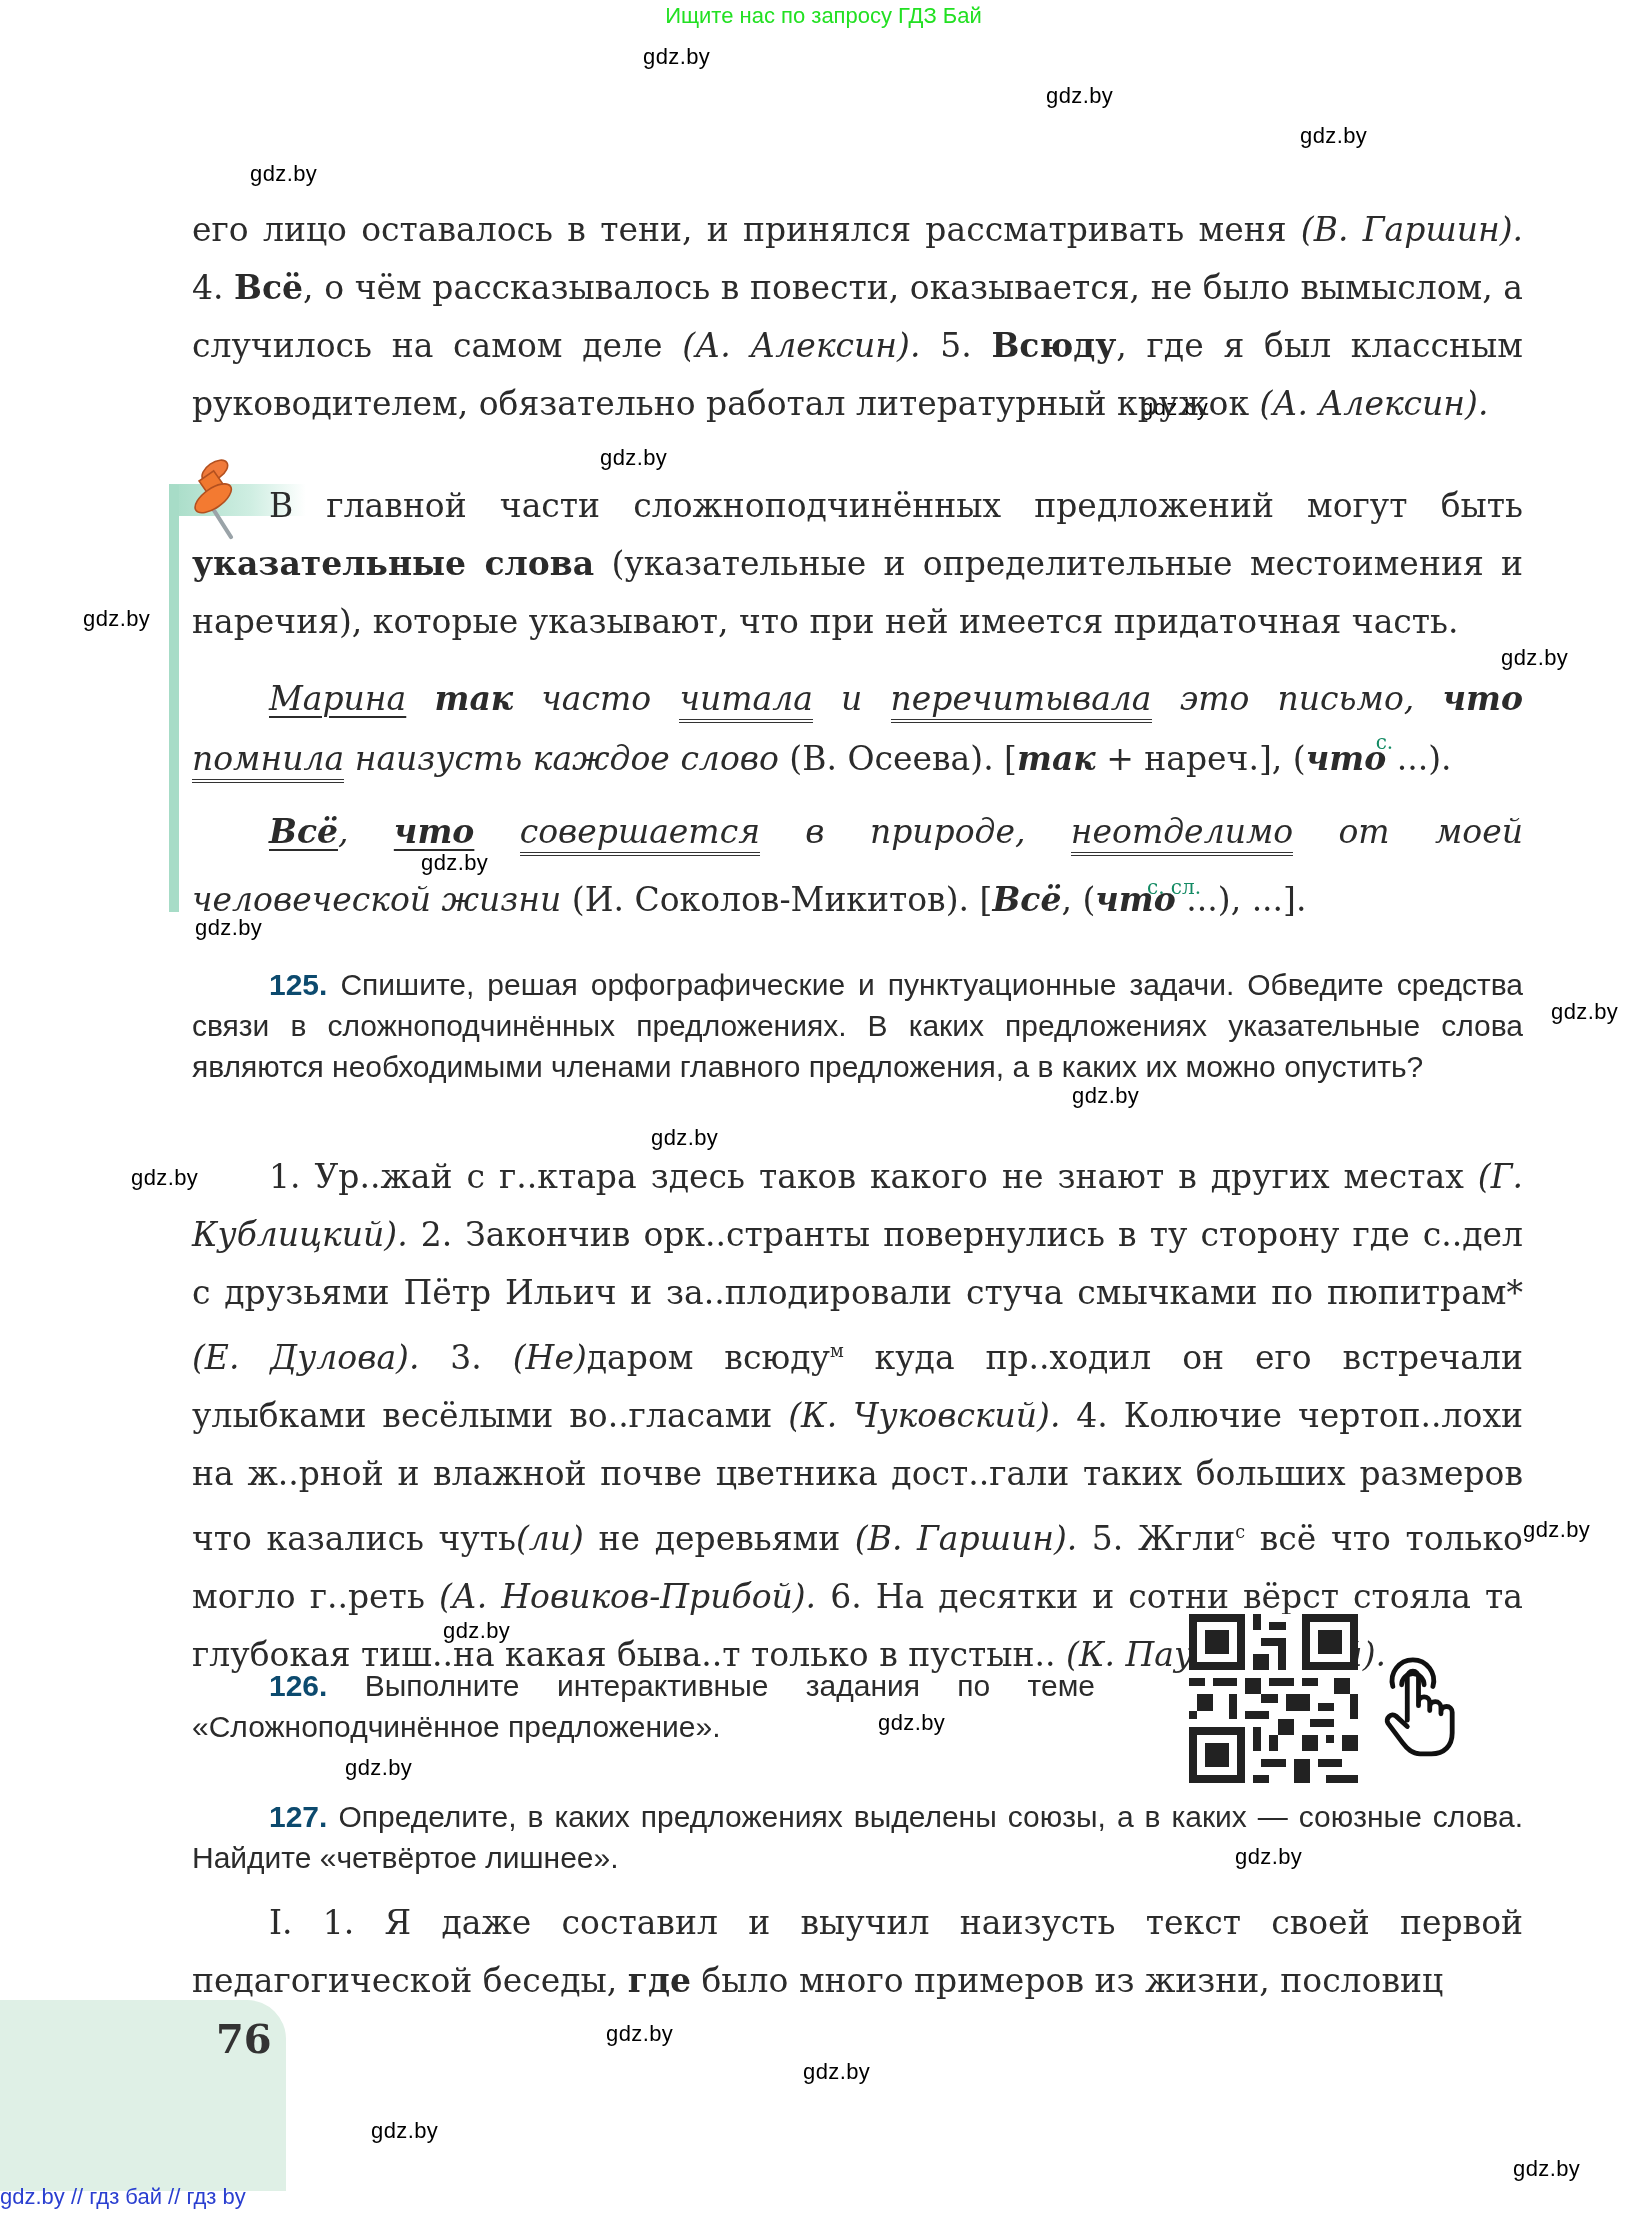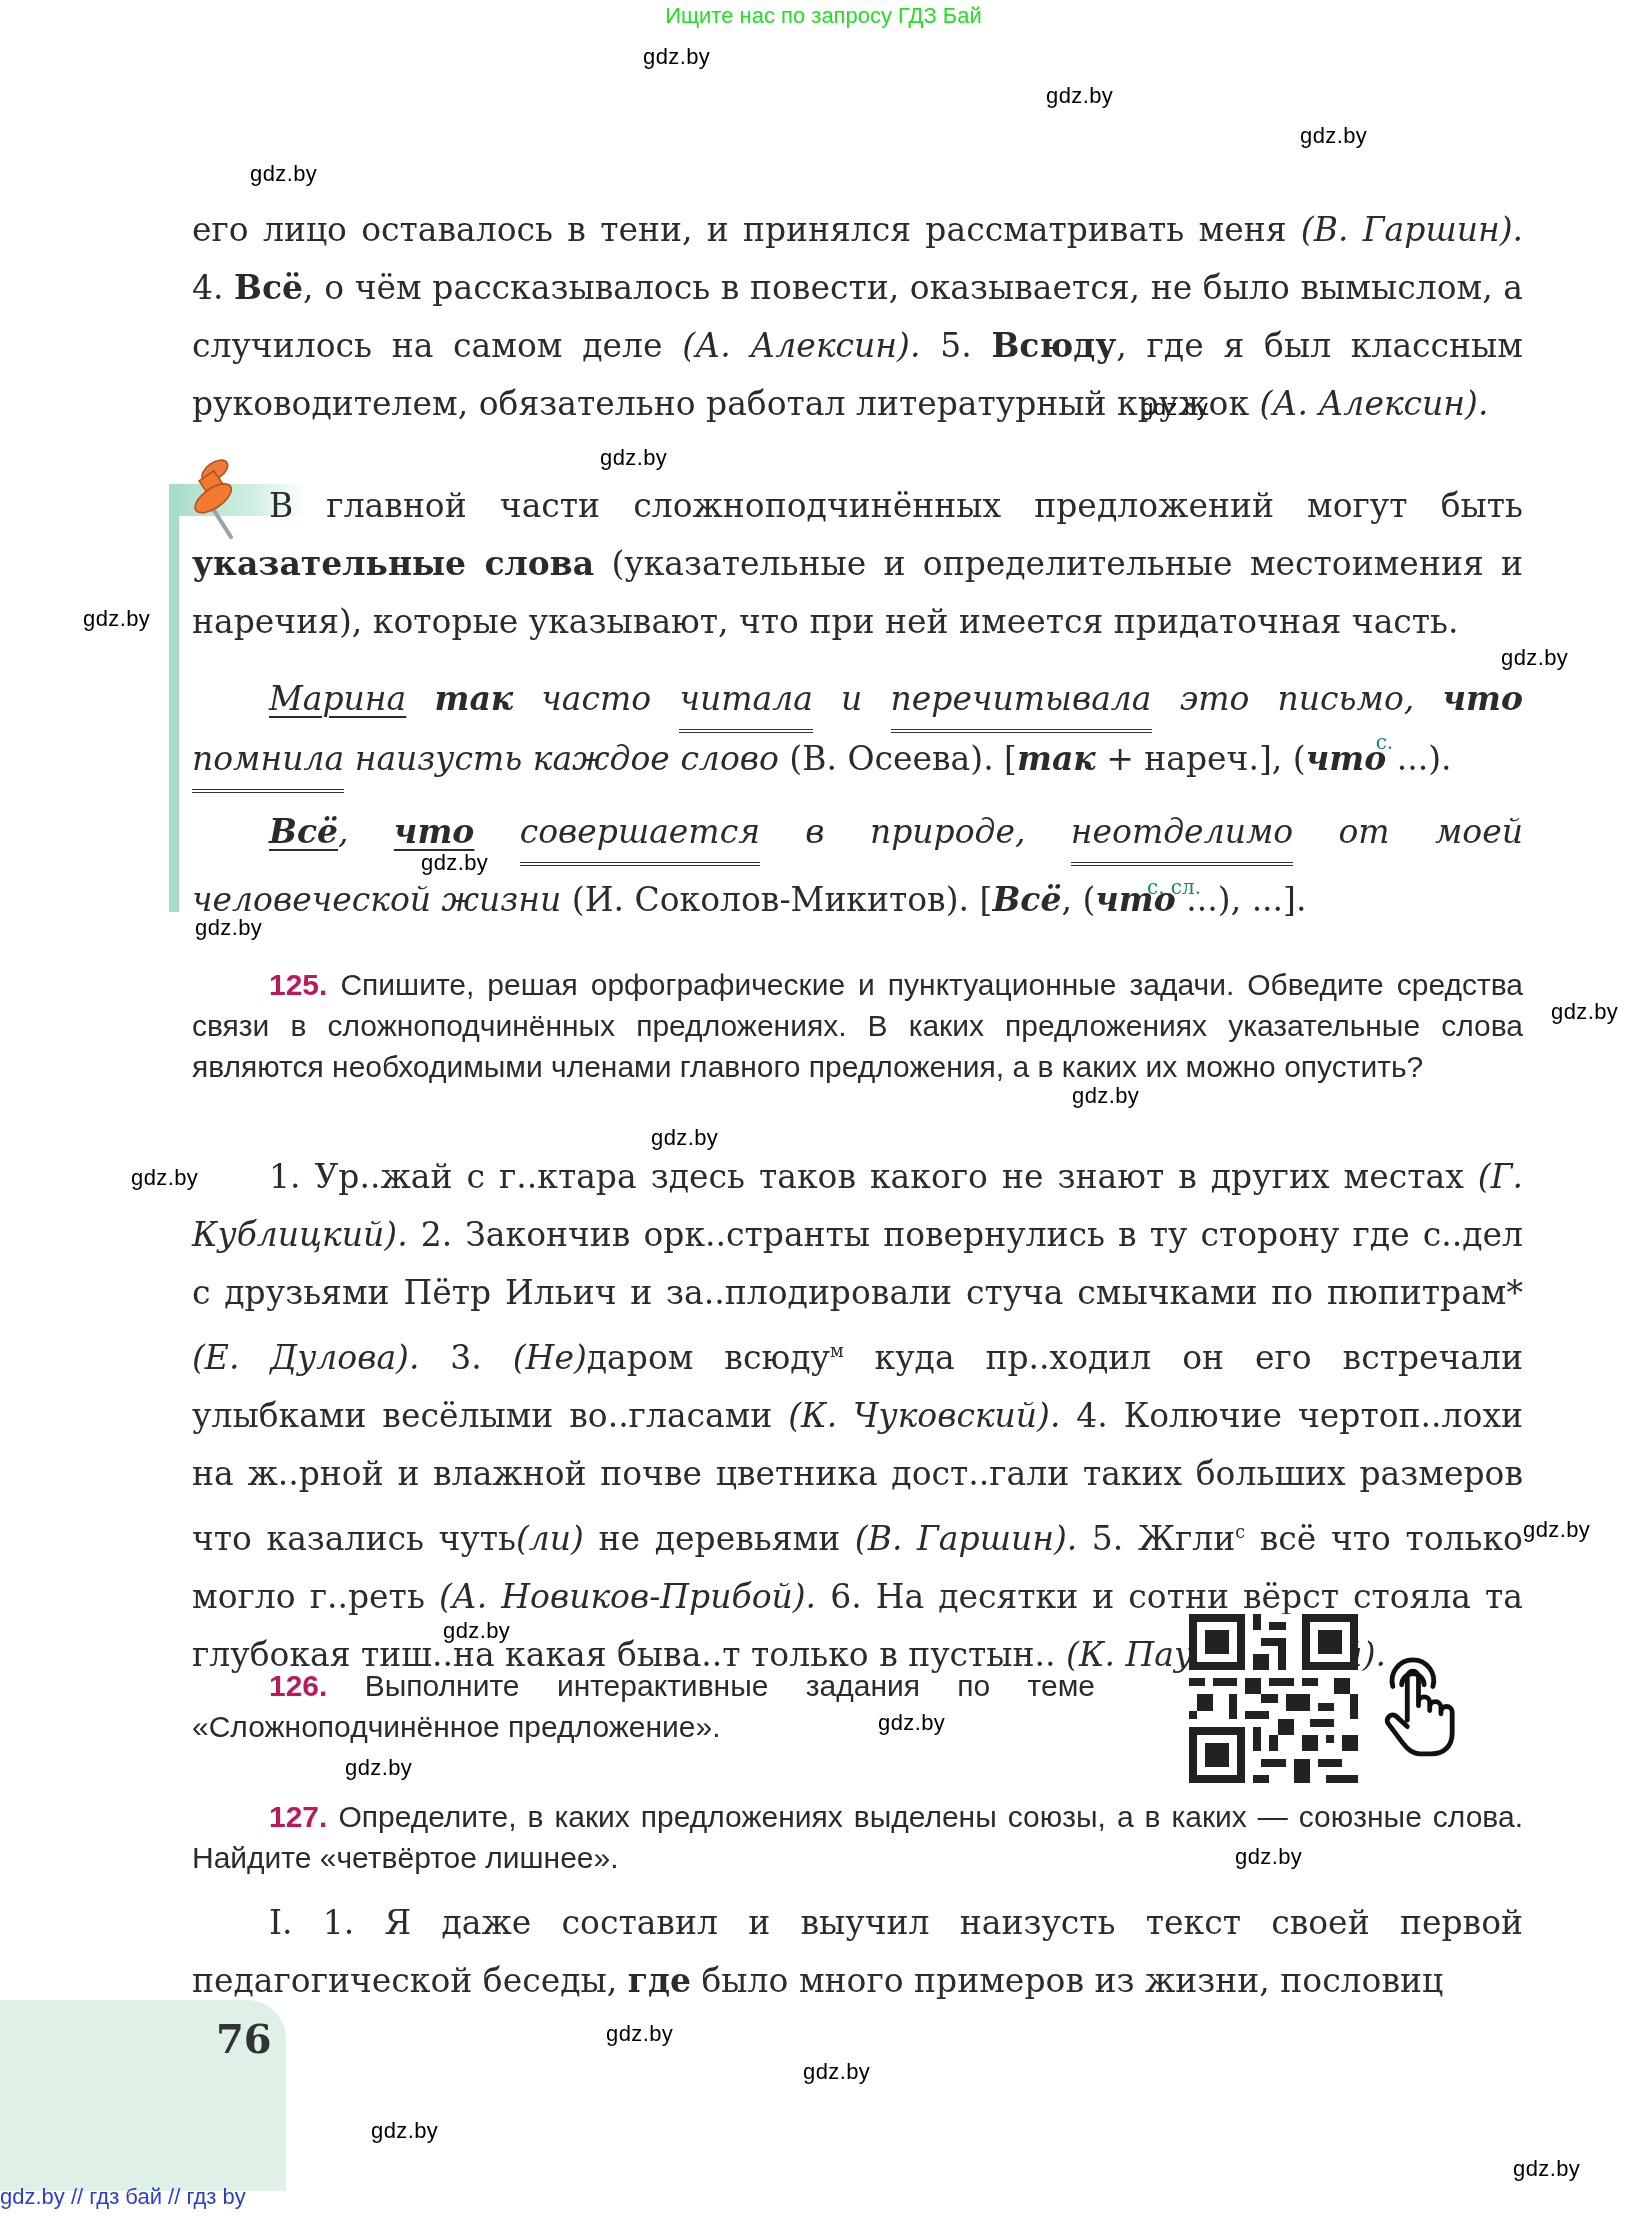--- a/index.html
+++ b/index.html
@@ -7,28 +7,28 @@
   .serif { font-family: "DejaVu Serif", "Liberation Serif", serif; color:#2b2b2b; }
   .sans { font-family: "Liberation Sans", "DejaVu Sans", sans-serif; color:#2b2b2b; }
   .wm { position:absolute; font-family:"Liberation Sans","DejaVu Sans",sans-serif; font-size:22px; color:#000; letter-spacing:0.4px; }
   .top-banner { position:absolute; left:0; right:0; top:3.2px; text-align:center; font-family:"Liberation Sans",sans-serif; font-size:22px; color:#22e022; }
   .bottom-banner { position:absolute; left:0; right:0; top:2184px; text-align:left; font-family:"Liberation Sans",sans-serif; font-size:22px; color:#2a3fd0; }
   .para { position:absolute; left:192px; width:1331px; font-size:33px; line-height:58px; text-align:justify; text-align-last:left; }
   .para .bd { font-weight:bold; }
   .para .it { font-style:italic; }
   .ind { text-indent:77px; }
   .ul1 { text-decoration:underline; text-decoration-thickness:1.6px; text-underline-offset:6.4px; }
-  .ul2 { border-bottom:4px double #333; padding-bottom:11px; }
+  .ul2 { border-bottom:4px double #333; padding-bottom:1px; }
   .sup-green { position:relative; }
   .sup-green .tag { position:absolute; left:50%; transform:translateX(-50%); top:-27px; font-size:20px; color:#138a63; font-style:normal; font-weight:normal; white-space:nowrap; }
   .rule-box { position:absolute; left:169px; top:485px; width:9.7px; height:427px; border-left:8px solid #a7dcc7; border-right:2.4px solid #a7dcc7; box-sizing:border-box; }
   .rule-top { position:absolute; left:169px; top:484px; width:137px; height:32px; background:linear-gradient(90deg,#a7dcc7 0%, #cfeee2 60%, rgba(255,255,255,0) 100%); }
   .pin { position:absolute; left:184px; top:453px; width:73px; height:89px; }
   .task { position:absolute; left:192px; width:1331px; font-size:30px; line-height:41px; text-align:justify; text-align-last:left; }
-  .task .num { color:#be185d; font-weight:bold; }
+  .task .num { color:#0c4a6e; font-weight:bold; }
   .qr { position:absolute; left:1189px; top:1614px; width:169px; height:169px; }
   .hand { position:absolute; left:1380px; top:1646px; width:77px; height:113px; }
   .page-panel { position:absolute; left:0; top:2000px; width:286px; height:191px; background:#dff0e6; border-top-right-radius:39px; }
   .page-num { position:absolute; left:192px; top:2015px; font-family:"DejaVu Serif",serif; font-size:40px; font-weight:bold; color:#333;margin-left:24px; }
 </style>
 </head>
 <body>
 
 <div class="top-banner">Ищите нас по запросу ГДЗ Бай</div>
 

